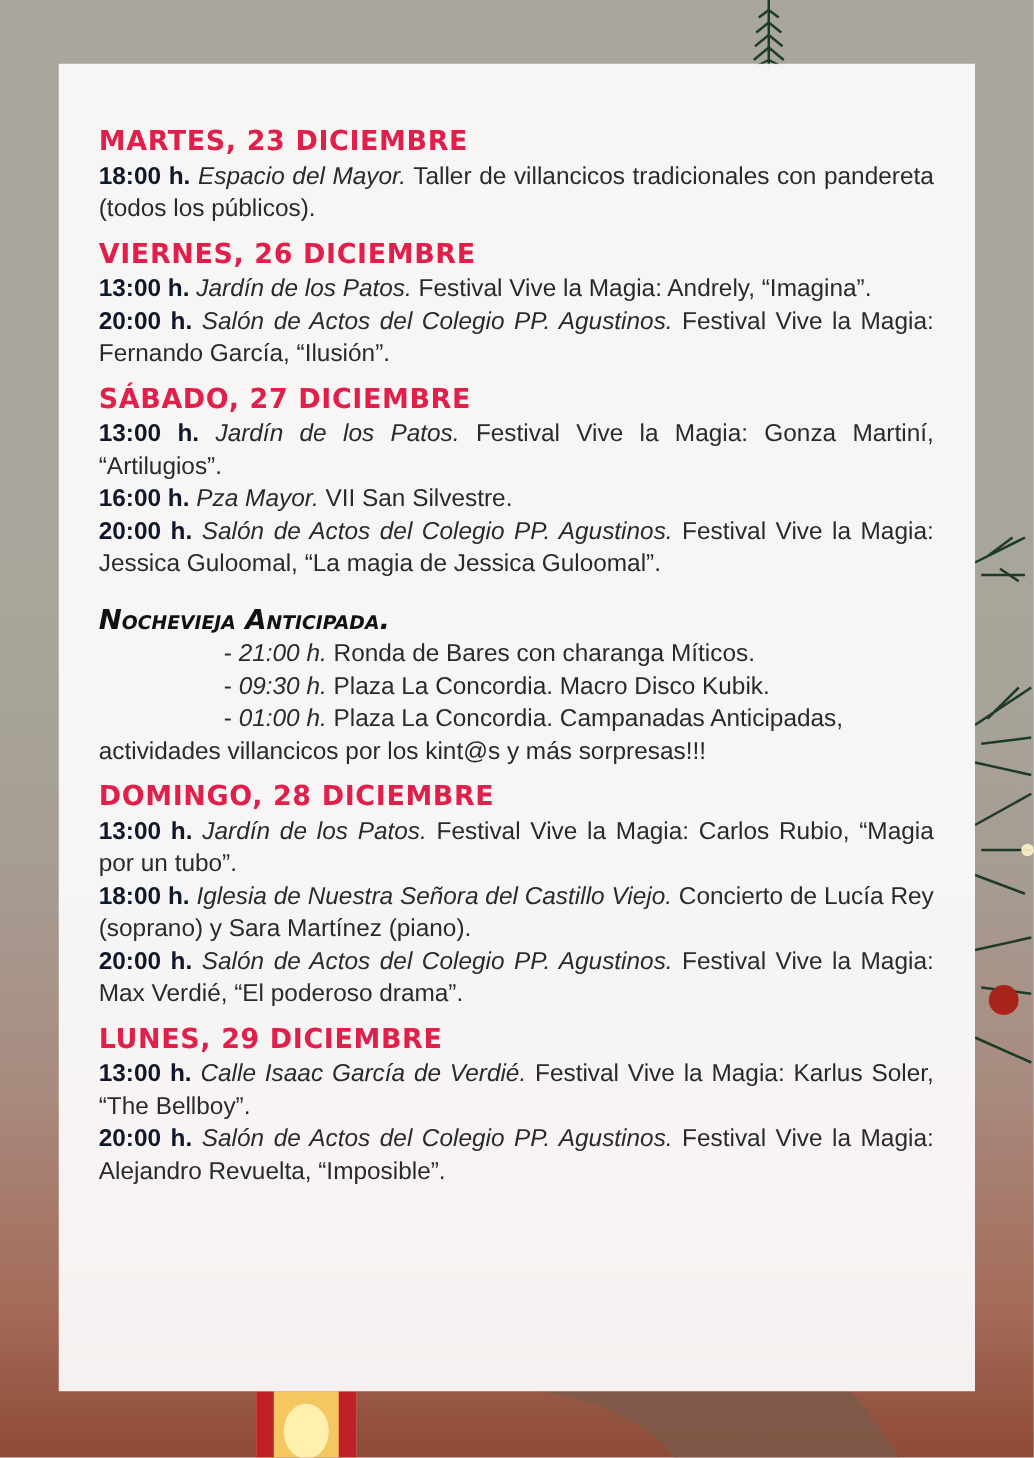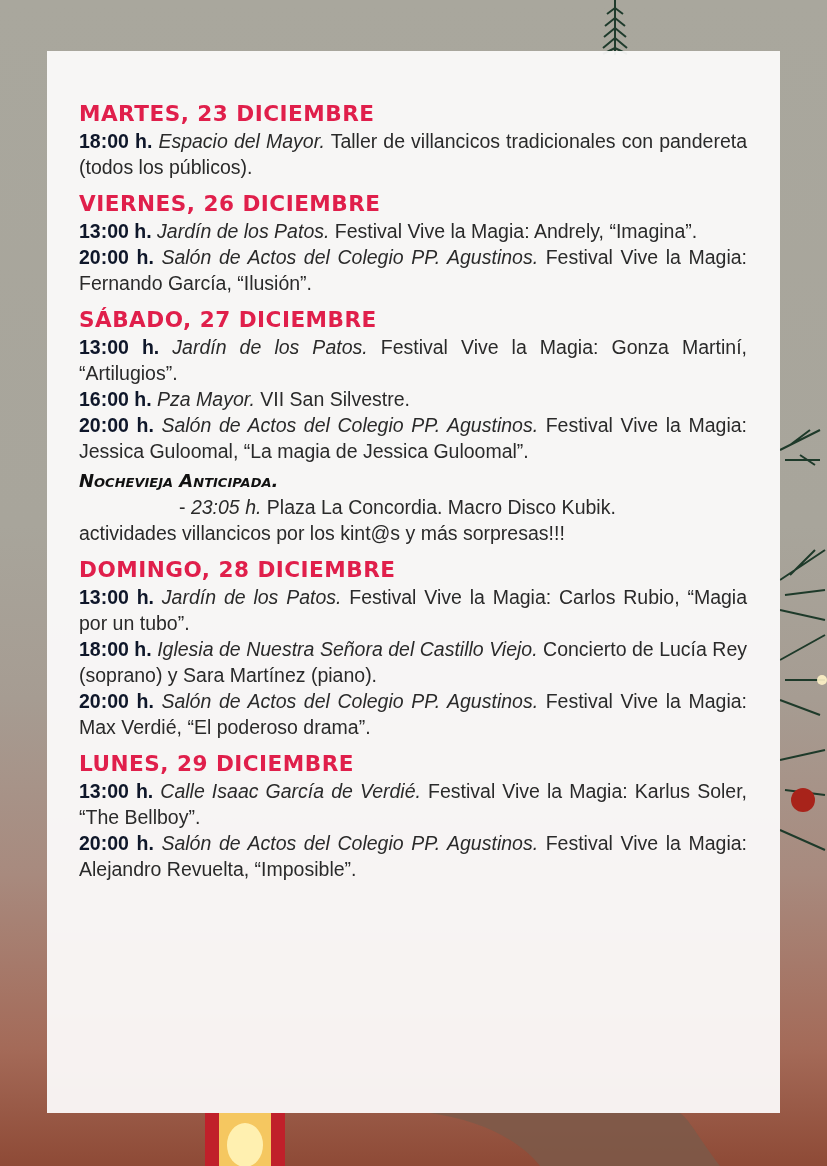--- a/index.html
+++ b/index.html
@@ -43,24 +43,24 @@
     .section { margin-bottom: 10px; }
     .event { margin: 0; text-align: justify; }
     .time { color: #0f172a; font-weight: bold; }
     .place { font-style: italic; }
     .indent { padding-left: 98px; }
     .nochevieja {
       font-family: "DejaVu Sans", sans-serif;
       font-style: italic;
       font-weight: bold;
       color: #111;
-      font-size: 18px;
+      font-size: 22px;
       font-variant: small-caps;
       line-height: 26px;
-      margin: 4px 0 0 0;
+      margin: 20px 0 0 0;
     }
     .sub-item { margin: 0; padding-left: 100px; }
     .sub-time { font-style: italic; }
   </style>
 </head>
 <body>
 
 <svg class="bg-tree" viewBox="0 0 827 1166" xmlns="http://www.w3.org/2000/svg">
 
   <g stroke="#1f3b2c" stroke-width="2" fill="none">
@@ -103,21 +103,23 @@
     <p class="event"><span class="time">20:00 h.</span> <span class="place">Salón de Actos del Colegio PP. Agustinos.</span><span> Festival Vive la Magia: Fernando García, “Ilusión”.</span></p>
   </div>
 
   <div class="section">
     <h2 class="day">SÁBADO, 27 DICIEMBRE</h2>
     <p class="event"><span class="time">13:00 h.</span> <span class="place">Jardín de los Patos.</span><span> Festival Vive la Magia: Gonza Martiní, “Artilugios”.</span></p>
     <p class="event"><span class="time">16:00 h.</span> <span class="place">Pza Mayor.</span><span> VII San Silvestre.</span></p>
     <p class="event"><span class="time">20:00 h.</span> <span class="place">Salón de Actos del Colegio PP. Agustinos.</span><span> Festival Vive la Magia: Jessica Guloomal, “La magia de Jessica Guloomal”.</span></p>
 
     <h3 class="nochevieja">Nochevieja Anticipada.</h3>
-    <p class="event sub-item"><span>- </span><span class="sub-time">23:05 h.</span><span> Plaza La Concordia. Macro Disco Kubik.</span></p>
+    <p class="event sub-item"><span>- </span><span class="sub-time">21:00 h.</span><span> Ronda de Bares con charanga Míticos.</span></p>
+    <p class="event sub-item"><span>- </span><span class="sub-time">09:30 h.</span><span> Plaza La Concordia. Macro Disco Kubik.</span></p>
+    <p class="event sub-item"><span>- </span><span class="sub-time">01:00 h.</span><span> Plaza La Concordia. Campanadas Anticipadas,</span></p>
     <p class="event">actividades villancicos por los kint@s y más sorpresas!!!</p>
   </div>
 
   <div class="section">
     <h2 class="day">DOMINGO, 28 DICIEMBRE</h2>
     <p class="event"><span class="time">13:00 h.</span> <span class="place">Jardín de los Patos.</span><span> Festival Vive la Magia: Carlos Rubio, “Magia por un tubo”.</span></p>
     <p class="event"><span class="time">18:00 h.</span> <span class="place">Iglesia de Nuestra Señora del Castillo Viejo.</span><span> Concierto de Lucía Rey (soprano) y Sara Martínez (piano).</span></p>
     <p class="event"><span class="time">20:00 h.</span> <span class="place">Salón de Actos del Colegio PP. Agustinos.</span><span> Festival Vive la Magia: Max Verdié, “El poderoso drama”.</span></p>
   </div>
 

